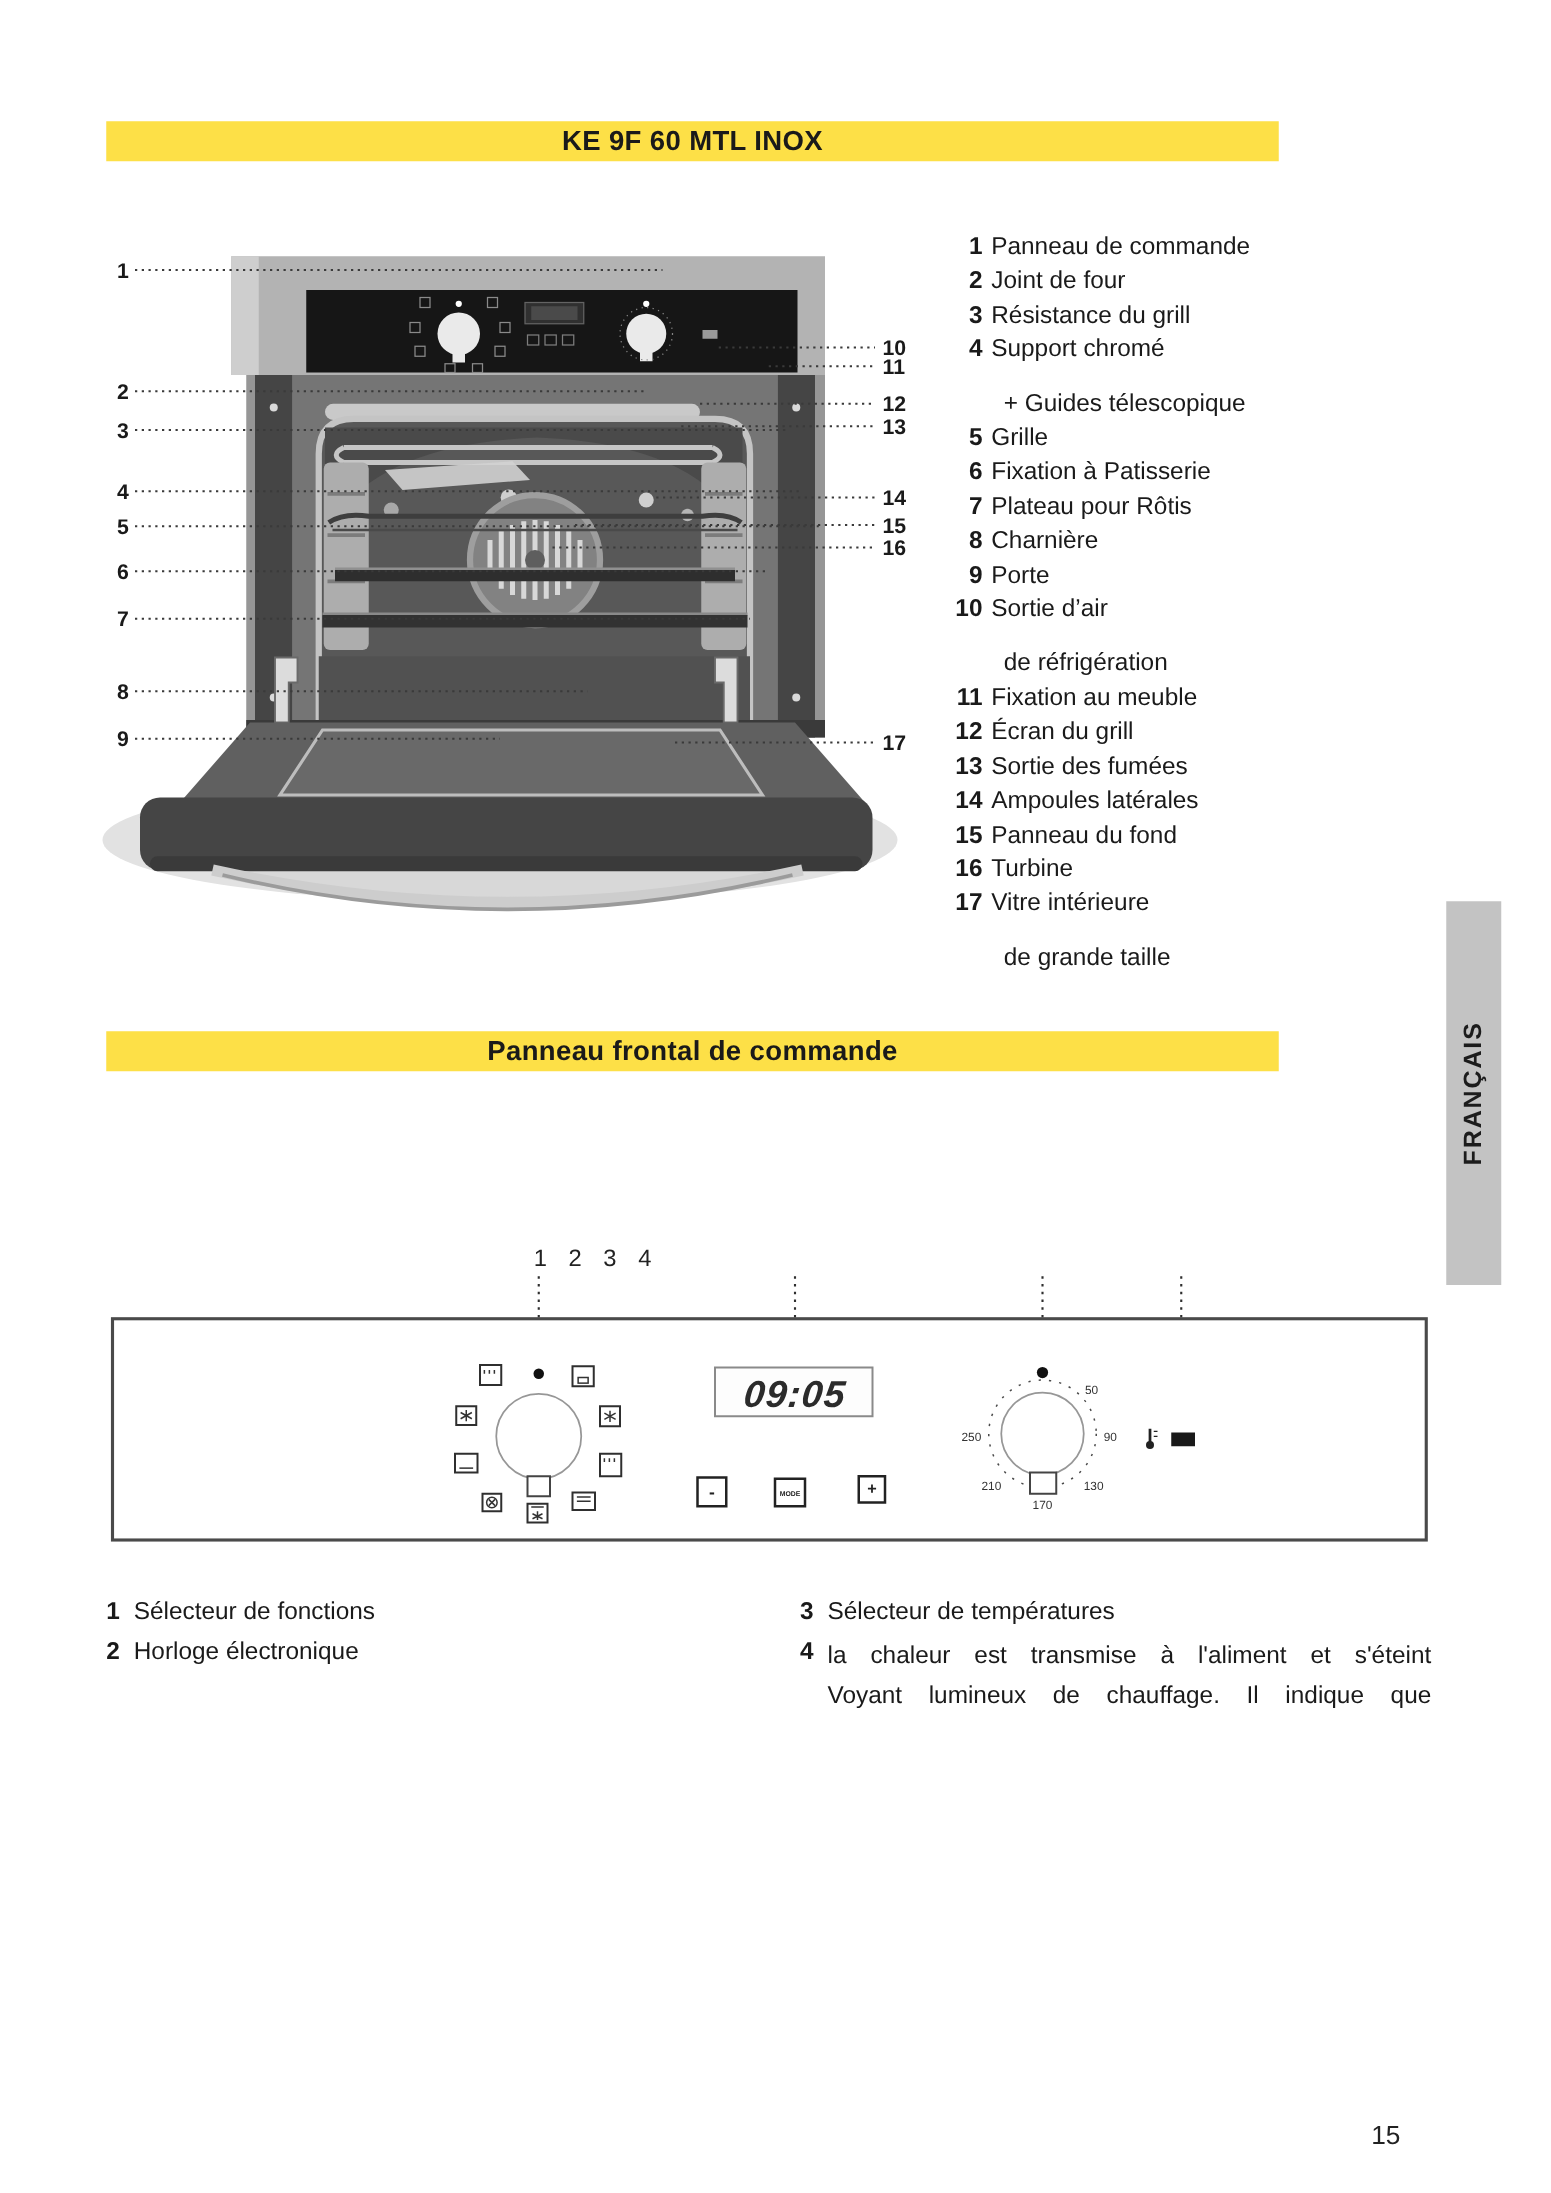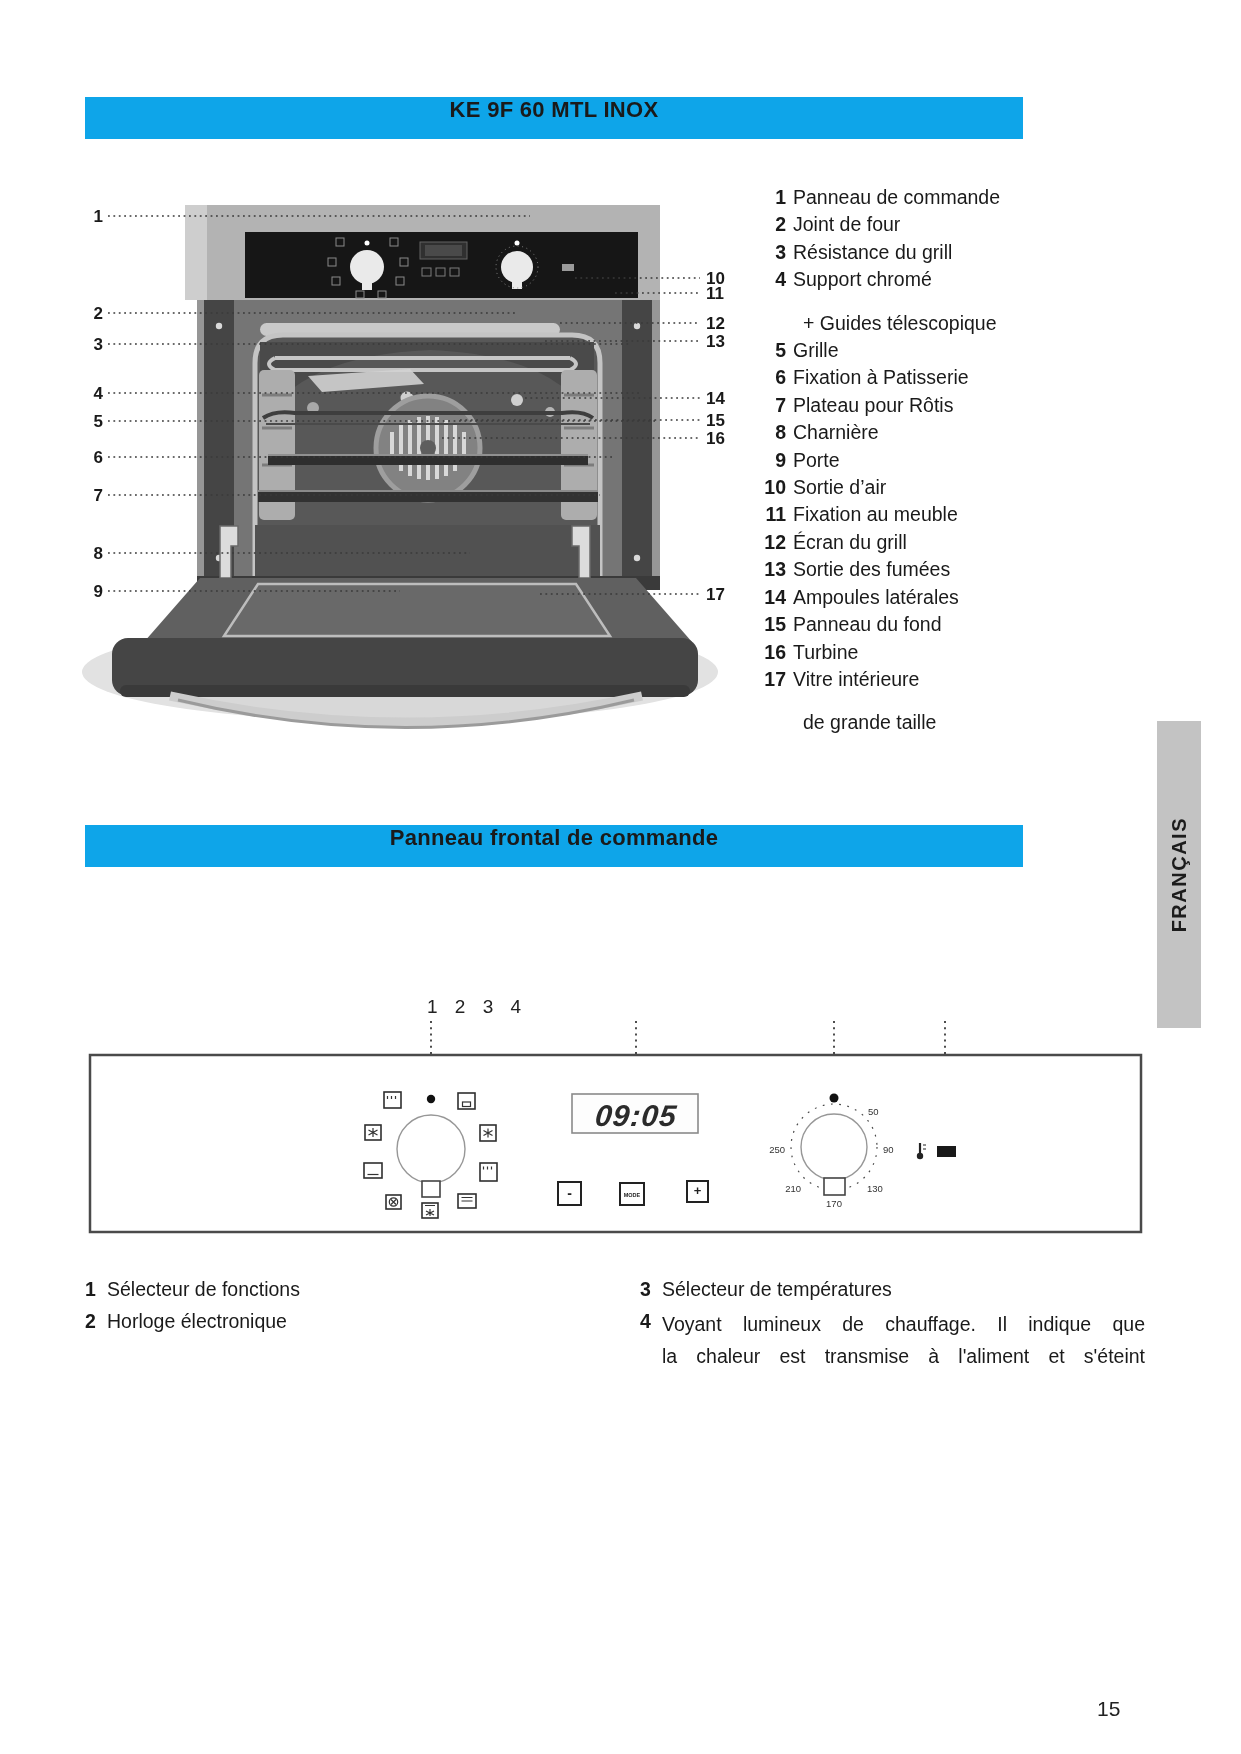--- a/index.html
+++ b/index.html
@@ -1,19 +1,19 @@
 <!DOCTYPE html>
 <html><head>
 <meta charset="utf-8">
 <style>
   html,body{margin:0;padding:0;background:#ffffff;}
   #page{position:relative;width:1241px;height:1754px;background:#fff;overflow:hidden;
         font-family:"Liberation Sans",sans-serif;color:#1a1a1a;}
-  .bar{position:absolute;left:85px;width:938px;height:42px;background:#0ea5e9;
-       display:flex;justify-content:center;
+  .bar{position:absolute;left:85px;width:938px;height:32px;background:#fde047;
+       display:flex;align-items:center;justify-content:center;
        font-weight:bold;font-size:22px;letter-spacing:.3px;}
   #bar1{top:97px;}
   #bar2{top:786px;margin-top:39px;}
   #oven-figure{position:absolute;left:70px;top:180px;width:670px;height:600px;}
   #panel-figure{position:absolute;left:85px;top:985px;width:1060px;height:250px;}
   
   #legend{position:absolute;left:742px;top:184px;width:350px;font-size:19.5px;line-height:27.4px;}
   .legend-row{display:flex;}
   .legend-num{flex:none;width:44px;text-align:right;font-weight:bold;padding-right:7px;}
   .legend-label{white-space:nowrap;}
@@ -244,20 +244,21 @@
         <span class="legend-label">Charnière</span>
       </div>
     <div class="legend-row">
         <span class="legend-num">9</span>
         <span class="legend-label">Porte</span>
       </div>
     <div class="legend-row">
         <span class="legend-num">10</span>
         <span class="legend-label">Sortie d’air</span>
       </div>
+    <div class="legend-sub">de réfrigération</div>
     <div class="legend-row">
         <span class="legend-num">11</span>
         <span class="legend-label">Fixation au meuble</span>
       </div>
     <div class="legend-row">
         <span class="legend-num">12</span>
         <span class="legend-label">Écran du grill</span>
       </div>
     <div class="legend-row">
         <span class="legend-num">13</span>
@@ -368,20 +369,20 @@
     <span class="bl-num">2</span>
     <span>Horloge électronique</span>
   </div>
   <div class="bl-row" id="bl3">
     <span class="bl-num">3</span>
     <span>Sélecteur de températures</span>
   </div>
   <div class="bl-row" id="bl4">
     <span class="bl-num">4</span>
     <div class="bl-text">
+      <div class="just">la chaleur est transmise à l'aliment et s'éteint</div>
       <div class="just">Voyant lumineux de chauffage. Il indique que</div>
-      <div class="just">la chaleur est transmise à l'aliment et s'éteint</div>
     </div>
   </div>
 
   <div id="page-num">15</div>
 
 </div>
 
 </body></html>

